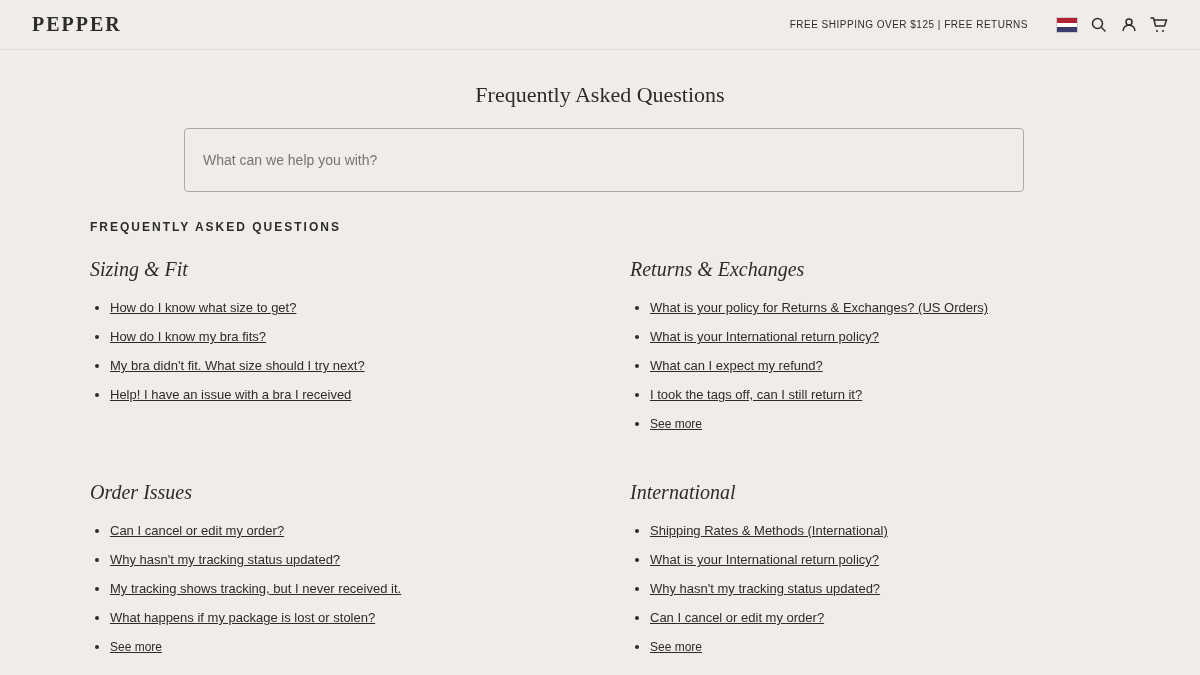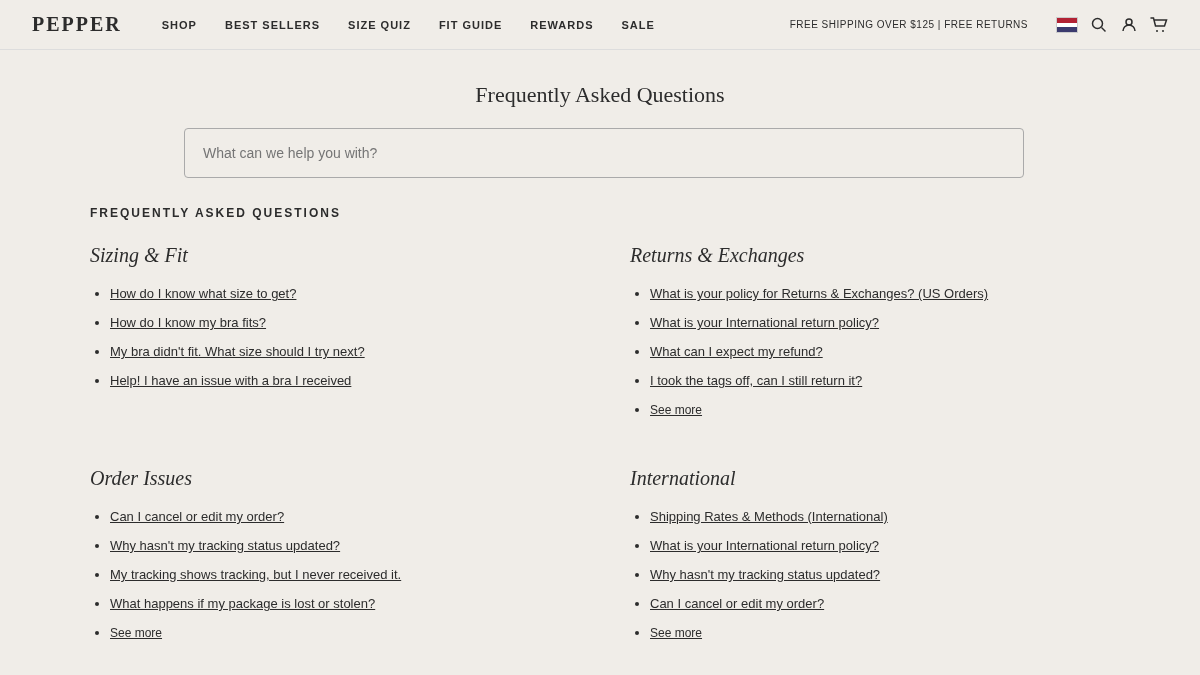--- a/index.html
+++ b/index.html
@@ -84,21 +84,21 @@
     .search-container {
       display: flex;
       justify-content: center;
       padding: 0 24px 28px;
     }
     .search-box {
       width: 840px;
       max-width: 100%;
       border: 1px solid #aaa;
       border-radius: 4px;
-      padding: 16px 18px;
+      padding: 23px 18px;
       font-size: 14px;
       font-family: Arial, sans-serif;
       background: #f0ede8;
       color: #999;
       outline: none;
       margin-left: 8px;
     }
 
     .content-area {
       max-width: 1100px;
@@ -161,28 +161,20 @@
       font-size: 12px;
       cursor: pointer;
       font-weight: normal;
     }
   </style>
 </head>
 <body>
 
 <nav>
   <div class="nav-logo">PEPPER</div>
-  <ul class="nav-links">
-    <li><a>SHOP</a></li>
-    <li><a>BEST SELLERS</a></li>
-    <li><a>SIZE QUIZ</a></li>
-    <li><a>FIT GUIDE</a></li>
-    <li><a>REWARDS</a></li>
-    <li><a>SALE</a></li>
-  </ul>
   <div class="nav-right">
     <span class="nav-promo">FREE SHIPPING OVER $125 | FREE RETURNS</span>
     <div class="flag-icon"></div>
     <div class="nav-icon">
       <svg width="16" height="16" viewBox="0 0 16 16" fill="none" xmlns="http://www.w3.org/2000/svg">
         <circle cx="6.5" cy="6.5" r="5" stroke="#2c2c2c" stroke-width="1.5"></circle>
         <line x1="10.5" y1="10.5" x2="14.5" y2="14.5" stroke="#2c2c2c" stroke-width="1.5"></line>
       </svg>
     </div>
     <div class="nav-icon">

